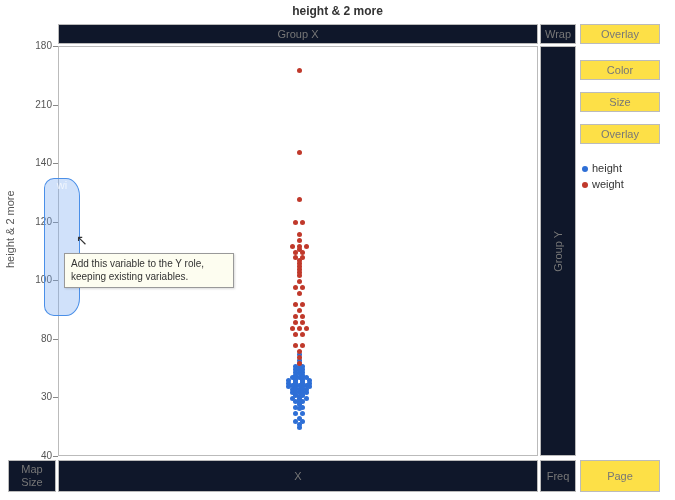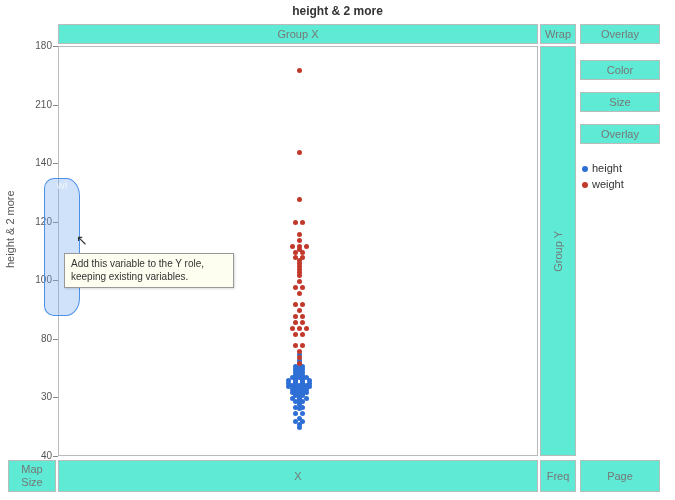--- a/index.html
+++ b/index.html
@@ -1,19 +1,19 @@
 <!DOCTYPE html>
 <html><head>
 <meta charset="utf-8">
 <style>
   *{box-sizing:border-box;margin:0;padding:0;}
   body{font-family:Arial,Helvetica,sans-serif;font-size:11px;color:#333;background:#fff;width:675px;height:500px;position:relative;overflow:hidden;}
   .title{position:absolute;left:0;width:675px;top:4px;text-align:center;font-weight:bold;font-size:12px;}
-  .panel{position:absolute;background:#5eead4;border:1px solid #bbb;display:flex;align-items:center;justify-content:center;color:#777;font-size:11px;}
-  .panel.btn{background:#5eead4;}
+  .panel{position:absolute;background:#0f172a;border:1px solid #bbb;display:flex;align-items:center;justify-content:center;color:#777;font-size:11px;}
+  .panel.btn{background:#fde047;}
   .vlabel{writing-mode:vertical-rl;transform:rotate(180deg);}
   .axislabel{position:absolute;font-size:11px;color:#555;}
   .tick{position:absolute;font-size:10px;color:#555;text-align:right;width:28px;}
   .tickmark{position:absolute;width:5px;height:1px;background:#888;}
   .plot{position:absolute;border:1px solid #bbb;background:#fff;}
   .dot{position:absolute;width:5px;height:5px;border-radius:50%;}
   .legend{position:absolute;font-size:11px;}
   .legswatch{display:inline-block;width:6px;height:6px;border-radius:50%;margin-right:4px;vertical-align:middle;}
   .dropzone{position:absolute;background:rgba(120,170,240,0.35);border:1.5px solid #4a8fe8;border-radius:10px 14px 14px 10px / 10px 18px 18px 10px;}
   .dropzone .ghost{color:#fff;opacity:.7;font-size:11px;}

